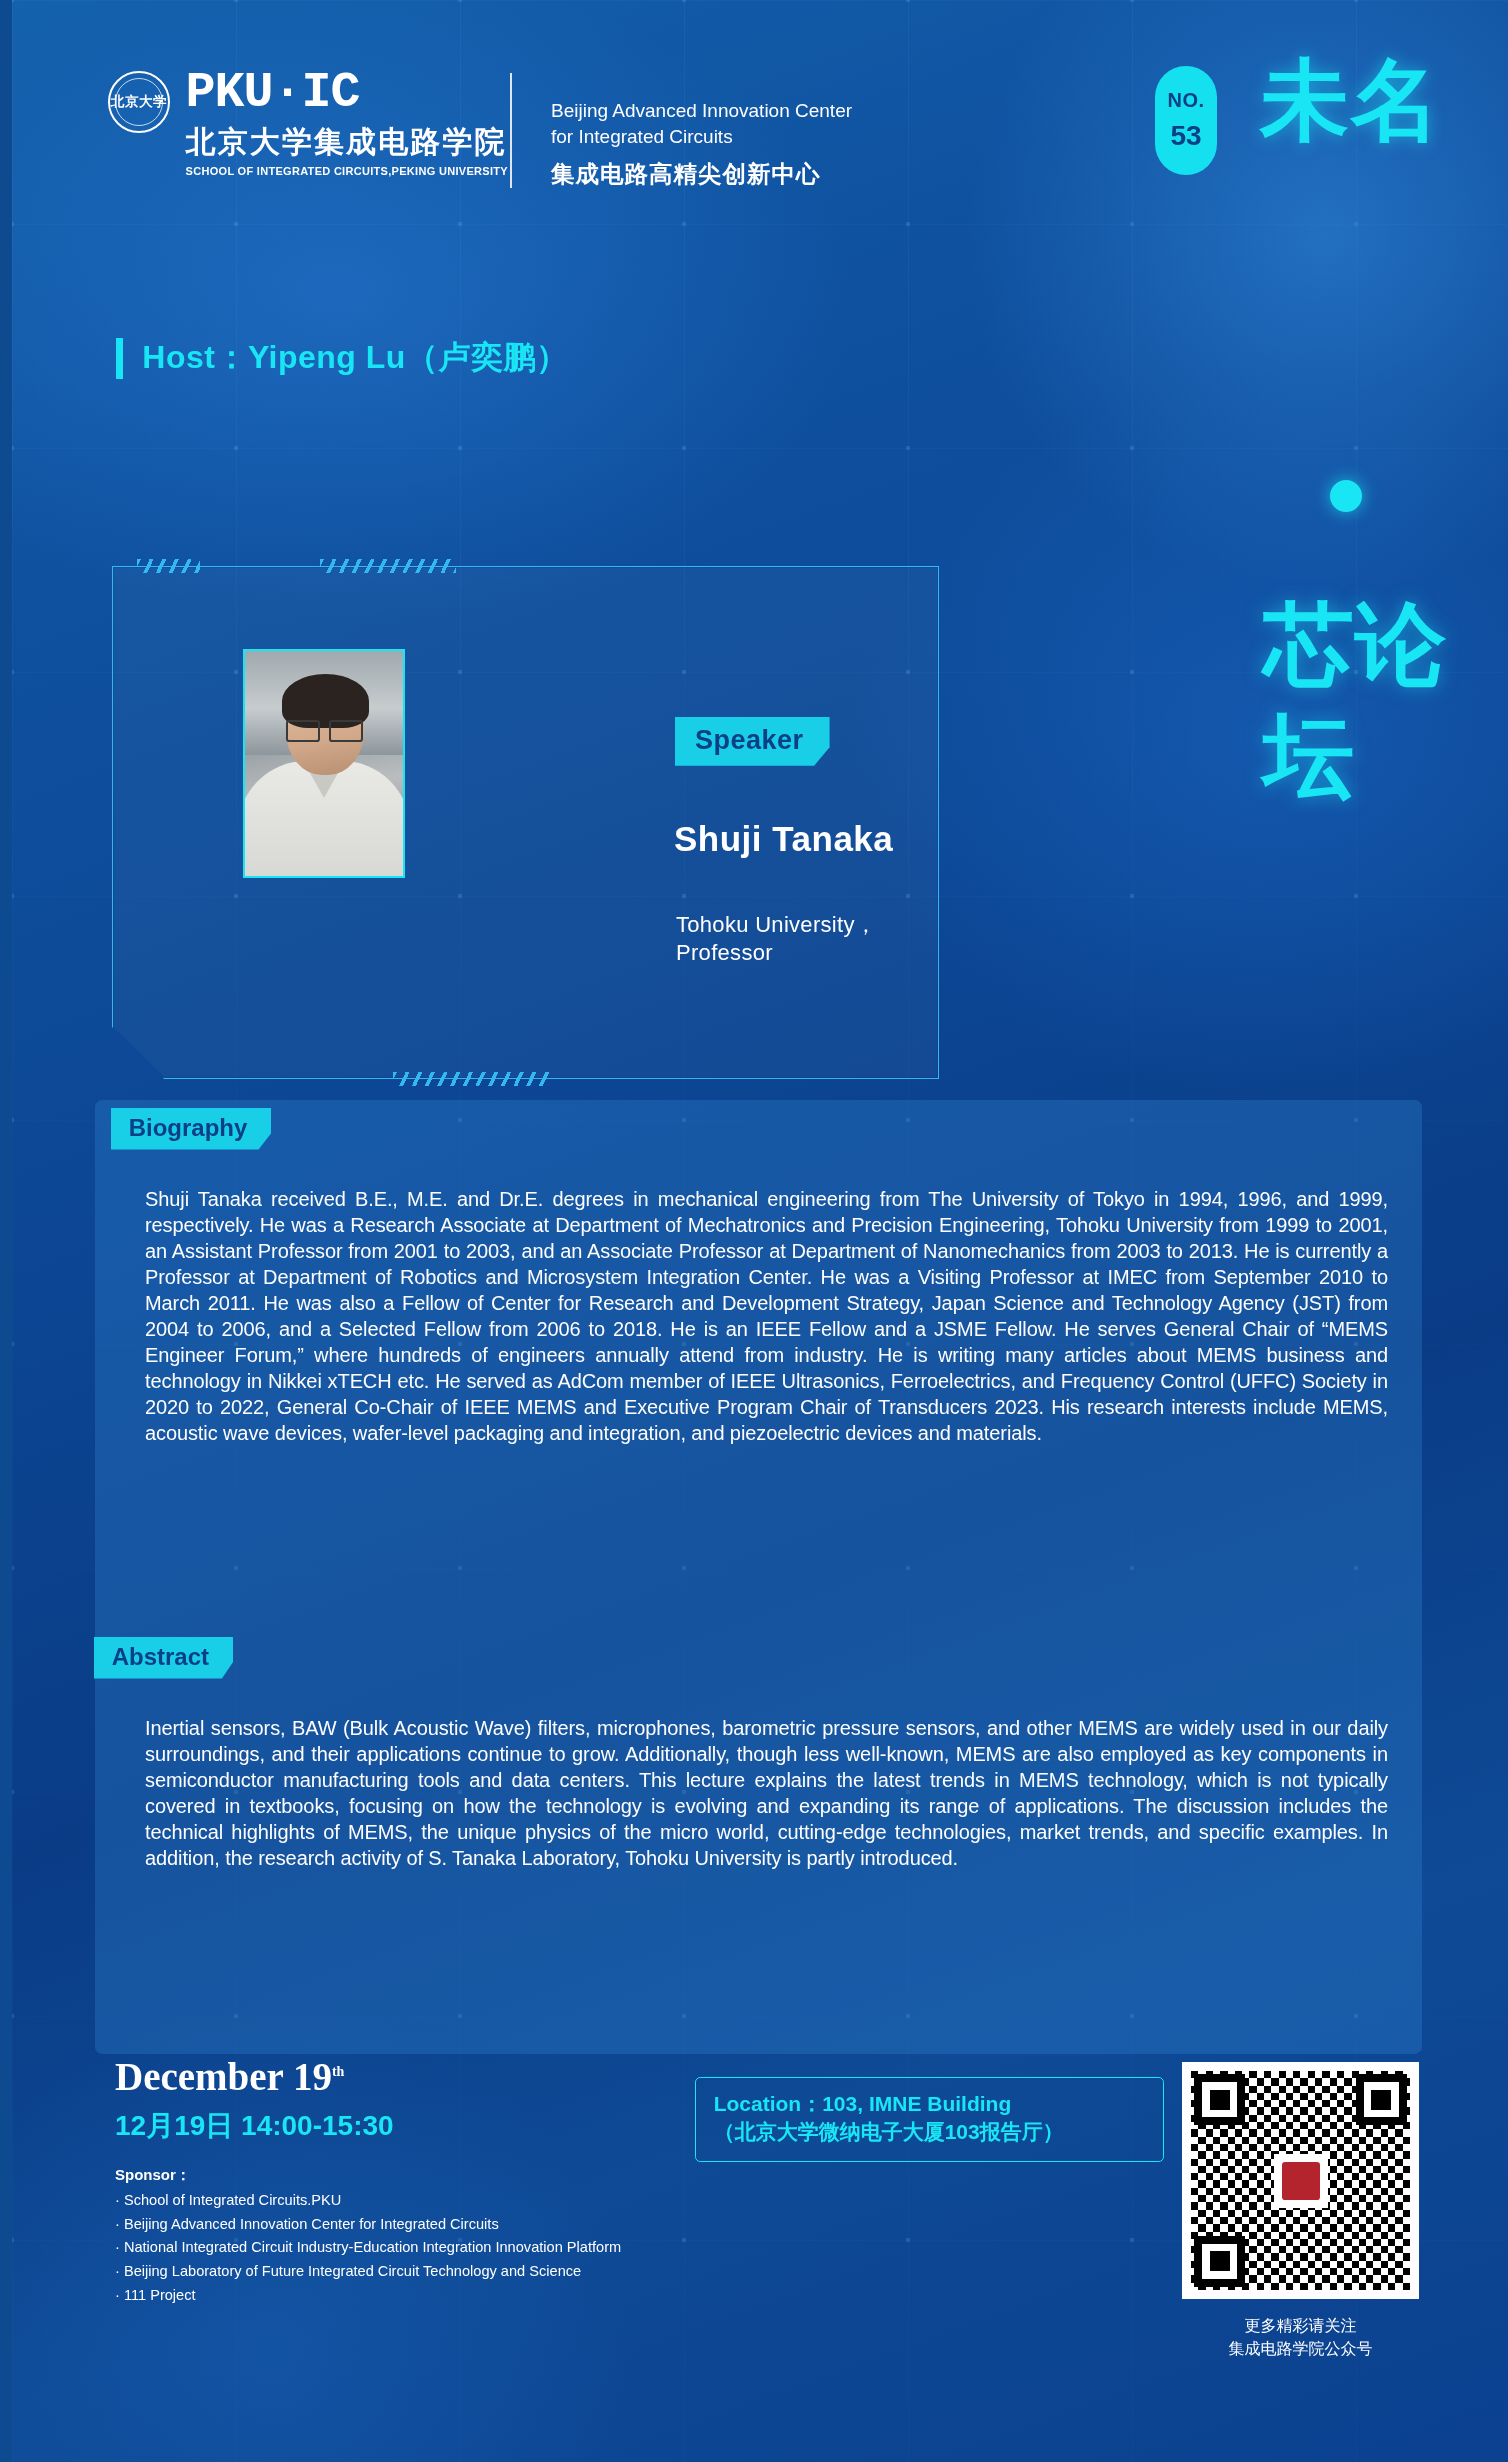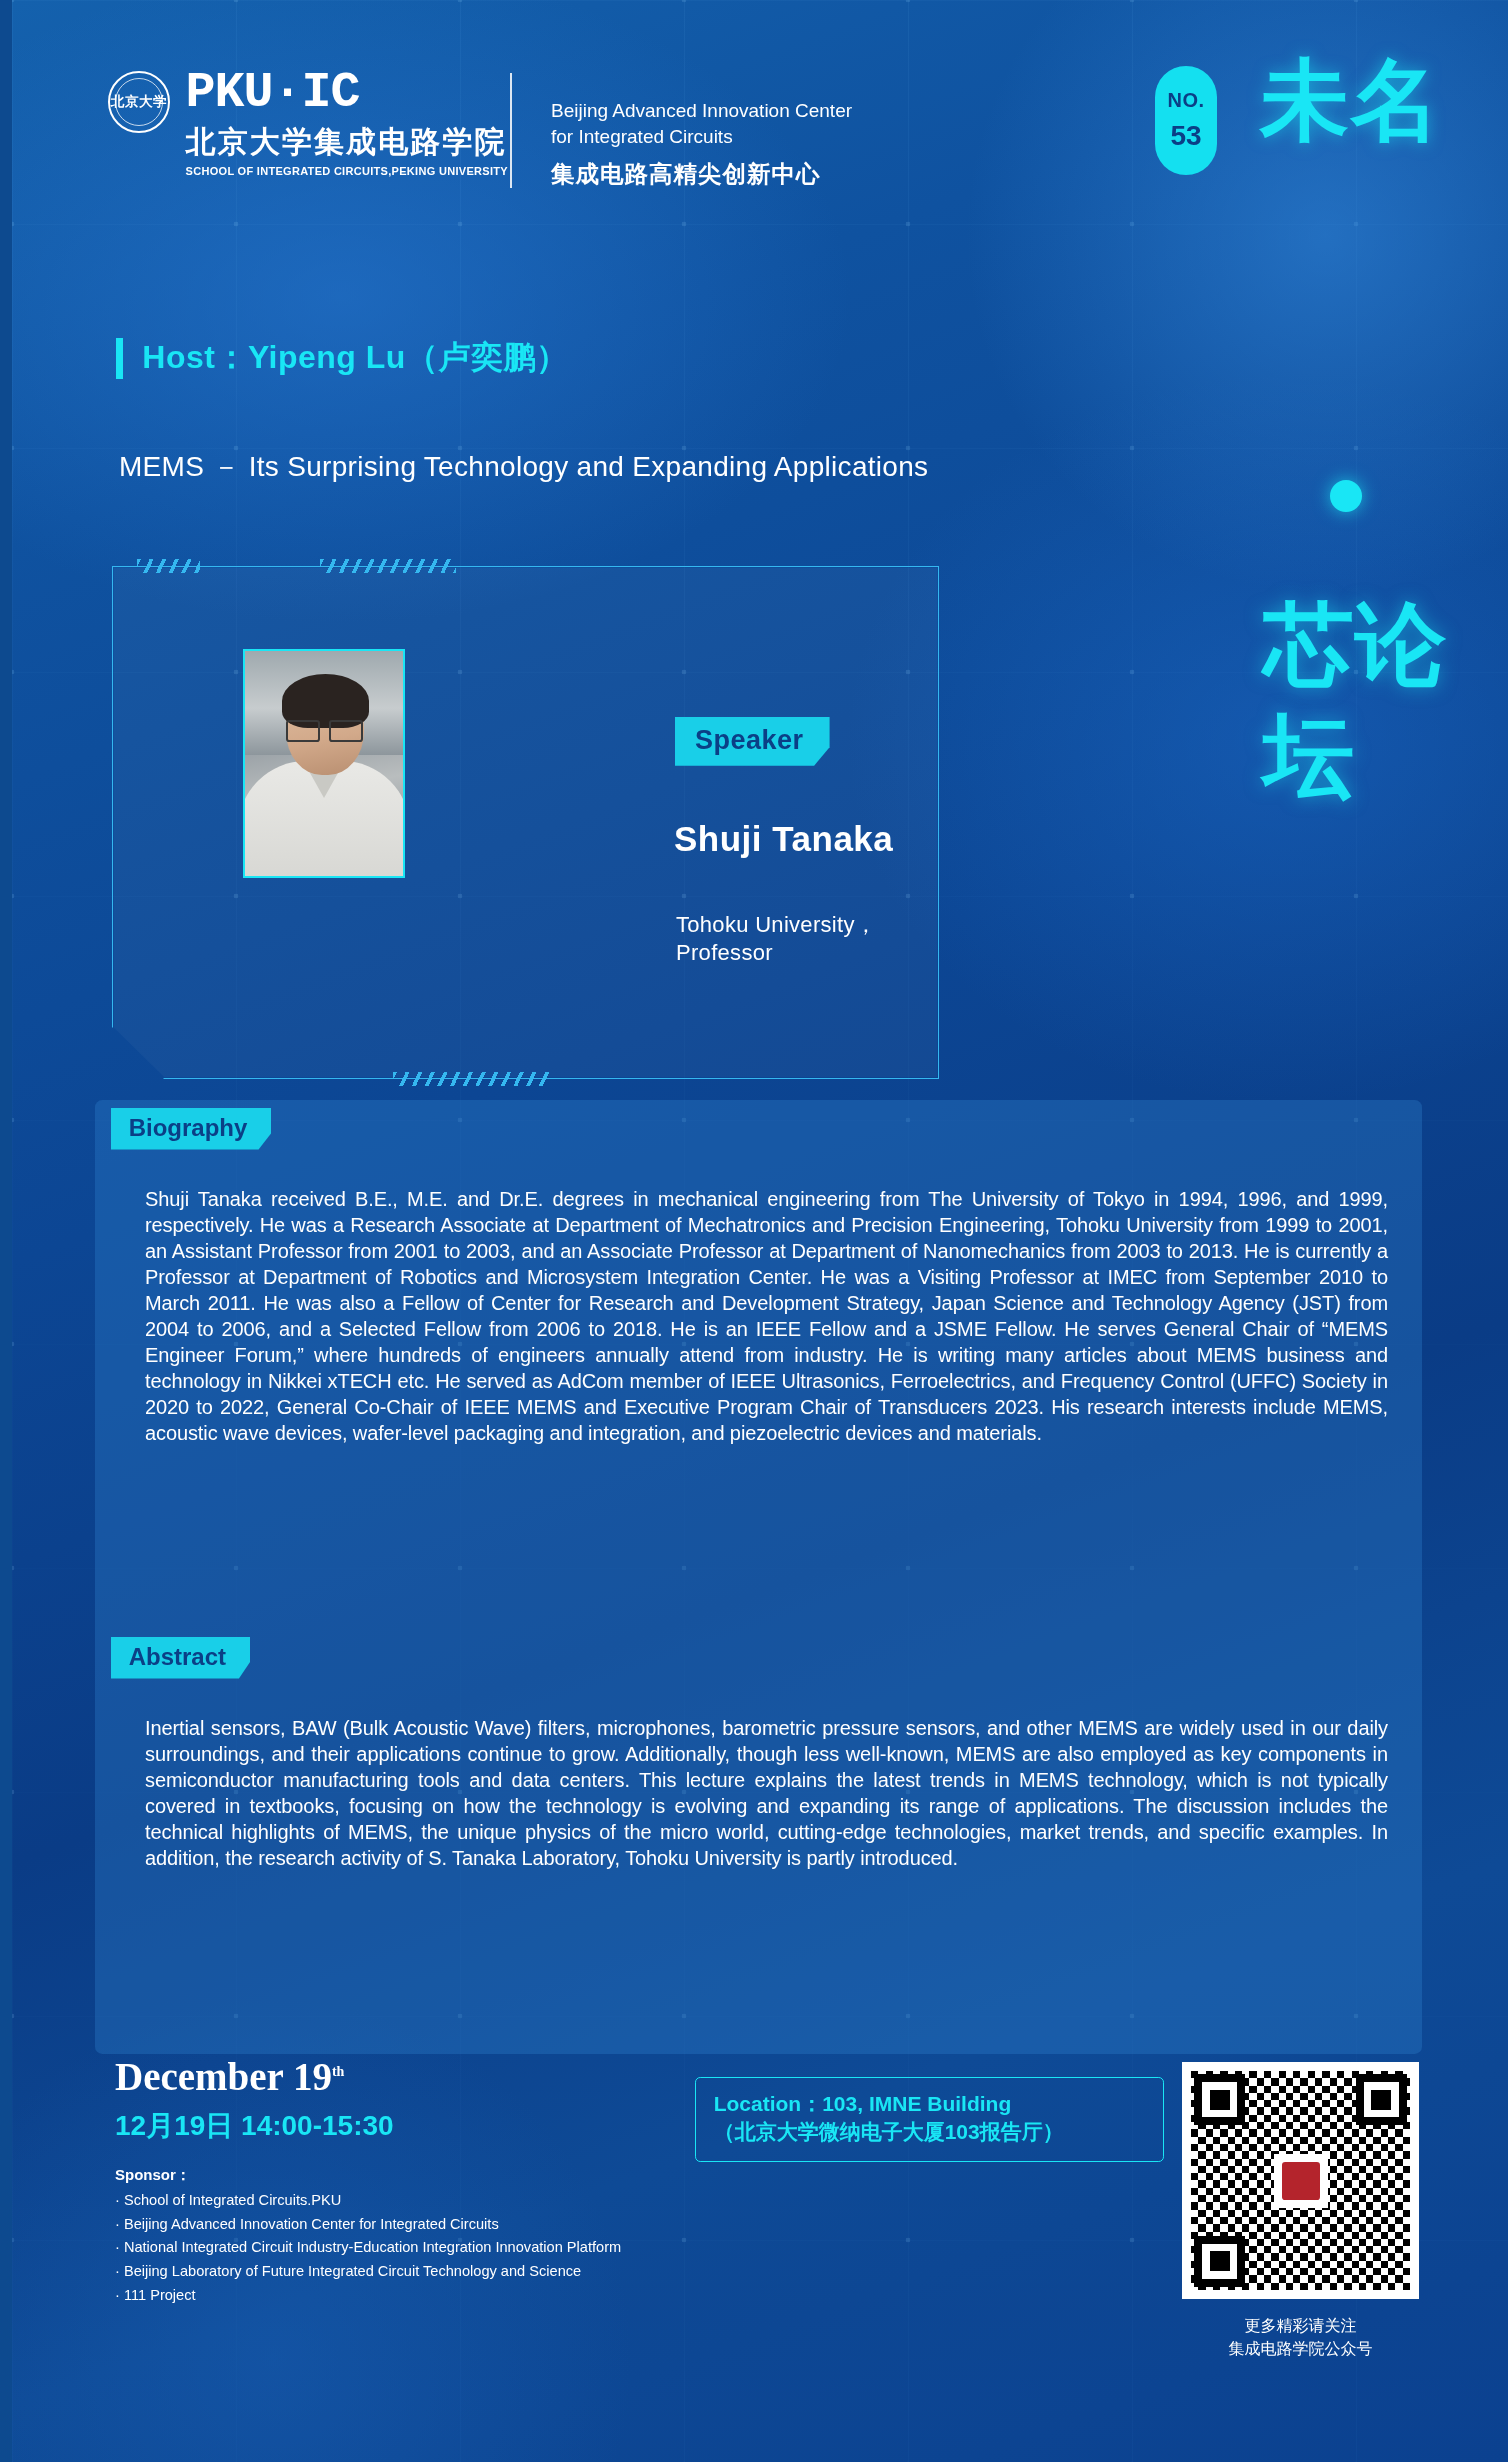--- a/index.html
+++ b/index.html
@@ -210,21 +210,21 @@
     position:absolute; left:83px; top:1100px; width:1327px; height:954px;
     background: rgba(46,128,205,.34);
     border-radius:7.3px;
   }
   .sec-tag {
     position:absolute; background:#19cfe8; color:#0b3f86;
     font-size:24px; font-weight:bold; padding:6.3px 24px 7.3px 17.7px;
     clip-path: polygon(0 0, 100% 0, 100% 60%, 92% 100%, 0 100%);
   }
   .tag-bio { left:99px; top:1108px; }
-  .tag-abs { left:99px; top:1637px; }
+  .tag-abs { left:82px; top:1637px; }
   .body-text {
     position:absolute; color:#ffffff; text-align:justify;
     font-size:20px; line-height:1.30; letter-spacing:-0.1px;
   }
   .bio-text { left:133px; top:1186px; width:1243px; }
   .abs-text { left:133px; top:1715px; width:1243px; }
 
   
   .date-en {
     position:absolute; left:103px; top:2054px;
@@ -314,21 +314,20 @@
 
   <div class="wei-ming">未名</div>
   <div class="side-dot"></div>
   <div class="xin-lun-tan">芯论坛</div>
 
   <div class="host-row">
     <div class="host-bar"></div>
     <div class="host-text">Host：Yipeng Lu（卢奕鹏）</div>
   </div>
 
-  <div class="talk-title">MEMS － Its Surprising Technology and Expanding Applications</div>
 
   <div class="speaker-panel">
     <div class="sp-border"></div>
     <div class="sp-inner"></div>
     <div class="hatch hatch-a"></div>
     <div class="hatch hatch-b"></div>
     <div class="hatch hatch-c"></div>
 
     <div class="portrait">
       <div class="bgwin"></div>

